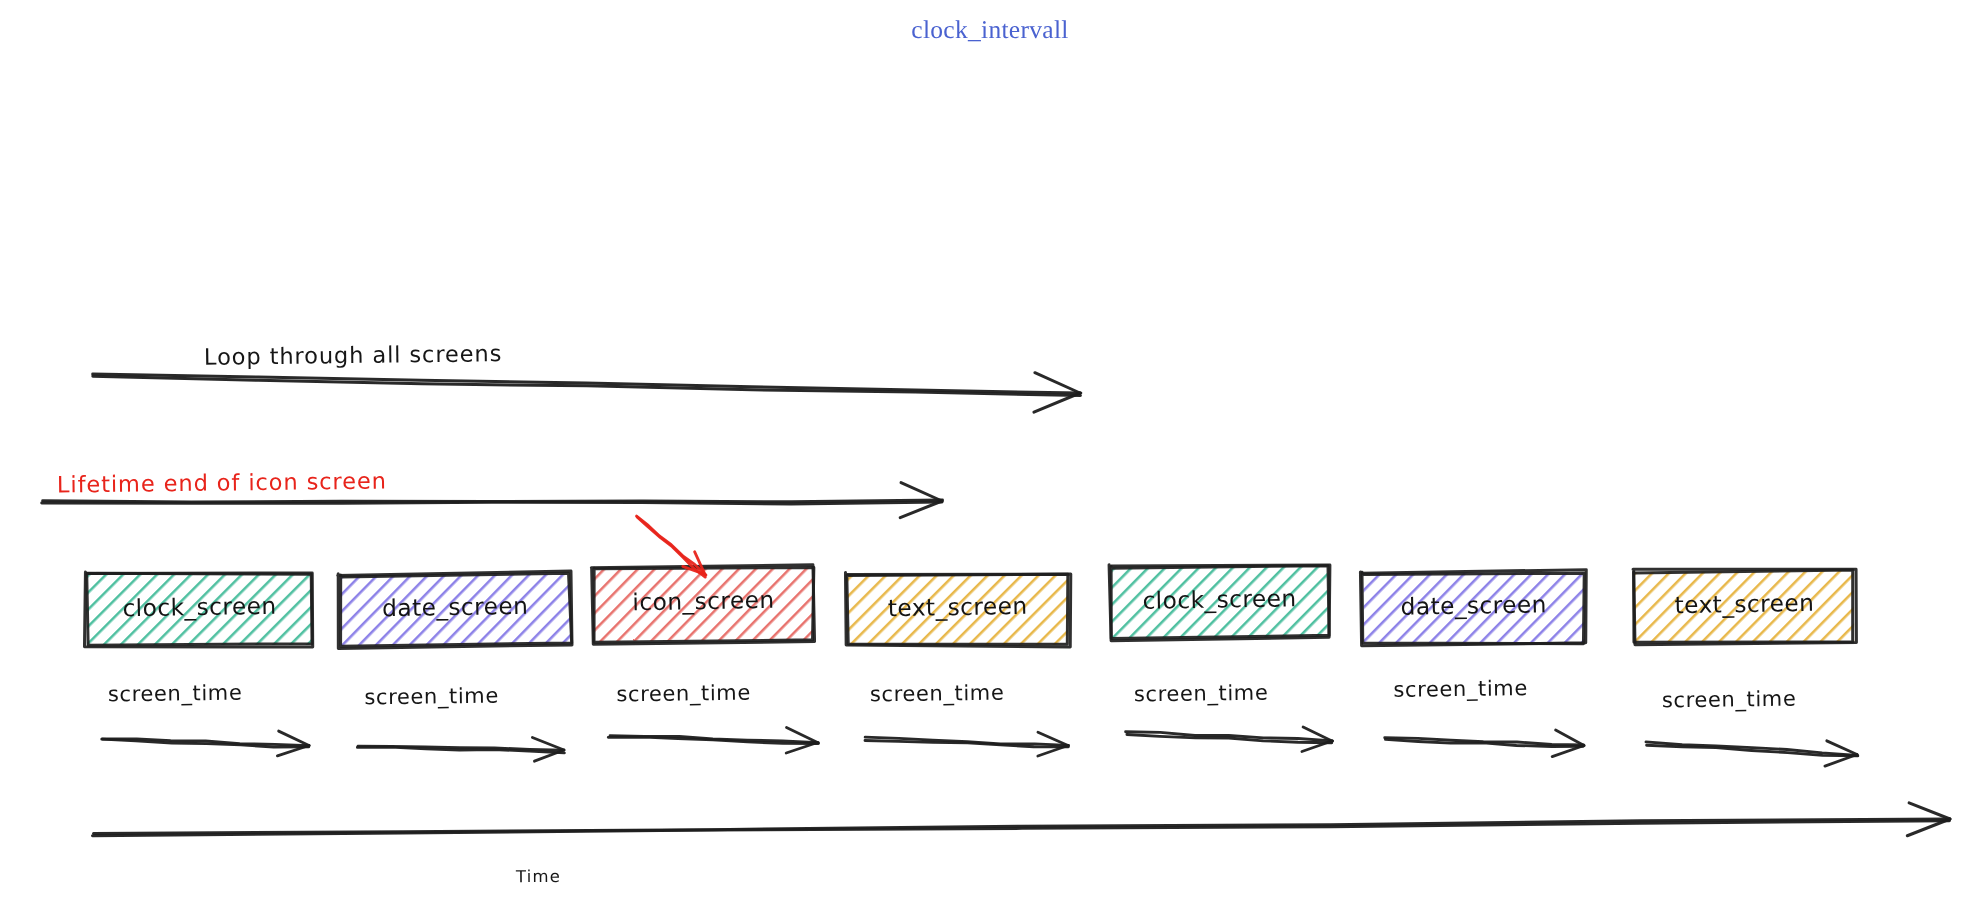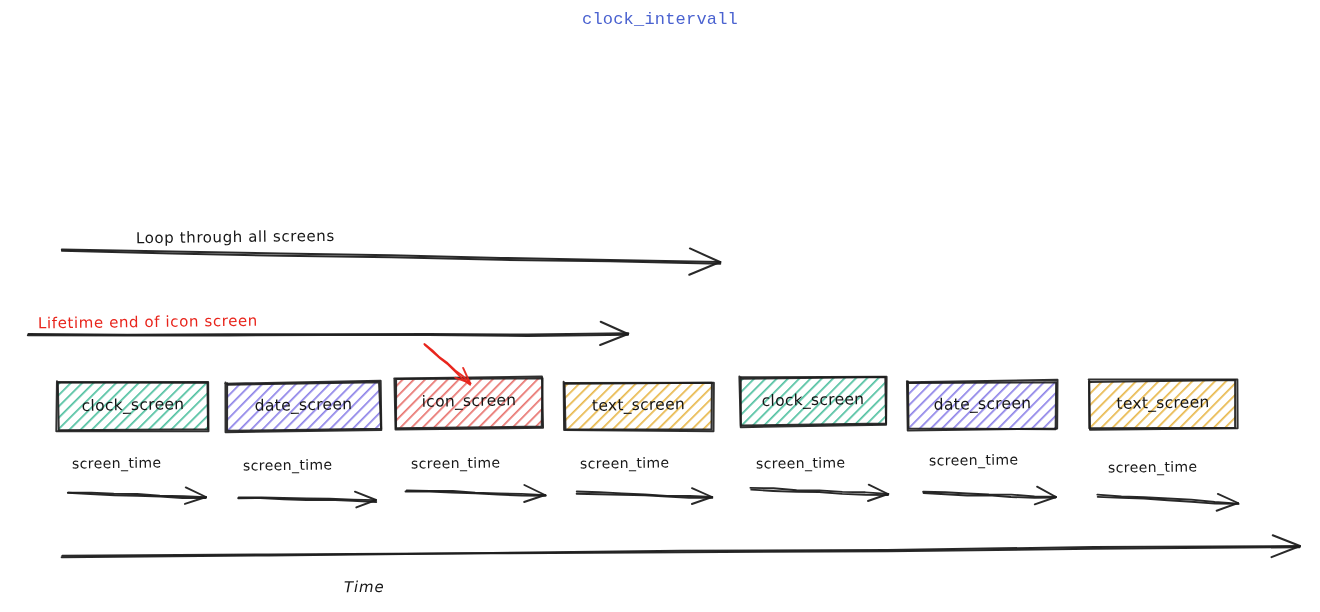--- a/index.html
+++ b/index.html
@@ -21,21 +21,21 @@
     width: 1320px;
     height: 612px;
   }
 
   .title {
     position: absolute;
     left: 0;
     top: 10px;
     width: 1320px;
     text-align: center;
-    font-family: Liberation Mono, monospace;
+    font-family: Liberation Serif, serif;
     font-size: 17px;
     color: #4a62d0;
     letter-spacing: 0.2px;
   }
 
   
   .hand {
     position: absolute;
     font-family: "DejaVu Sans", sans-serif;
     font-size: 15px;
@@ -56,24 +56,23 @@
     transform: rotate(-1deg);
     pointer-events: none;
   }
 
   .screen-time {
     font-size: 14px;
     letter-spacing: 0.4px;
   }
 
   .axis-label {
-    font-size: 15px;
+    font-size: 11px;
     letter-spacing: 0.8px;
     transform: rotate(-0.5deg);
-    font-style: italic;
   }
 </style>
 </head>
 <body>
 
 <div class="title">clock_intervall</div>
 
 <svg id="canvas" viewBox="0 0 1320 612" xmlns="http://www.w3.org/2000/svg">
   <defs>
     <pattern id="hatch-teal" width="8" height="8" patternTransform="rotate(45)" patternUnits="userSpaceOnUse">

